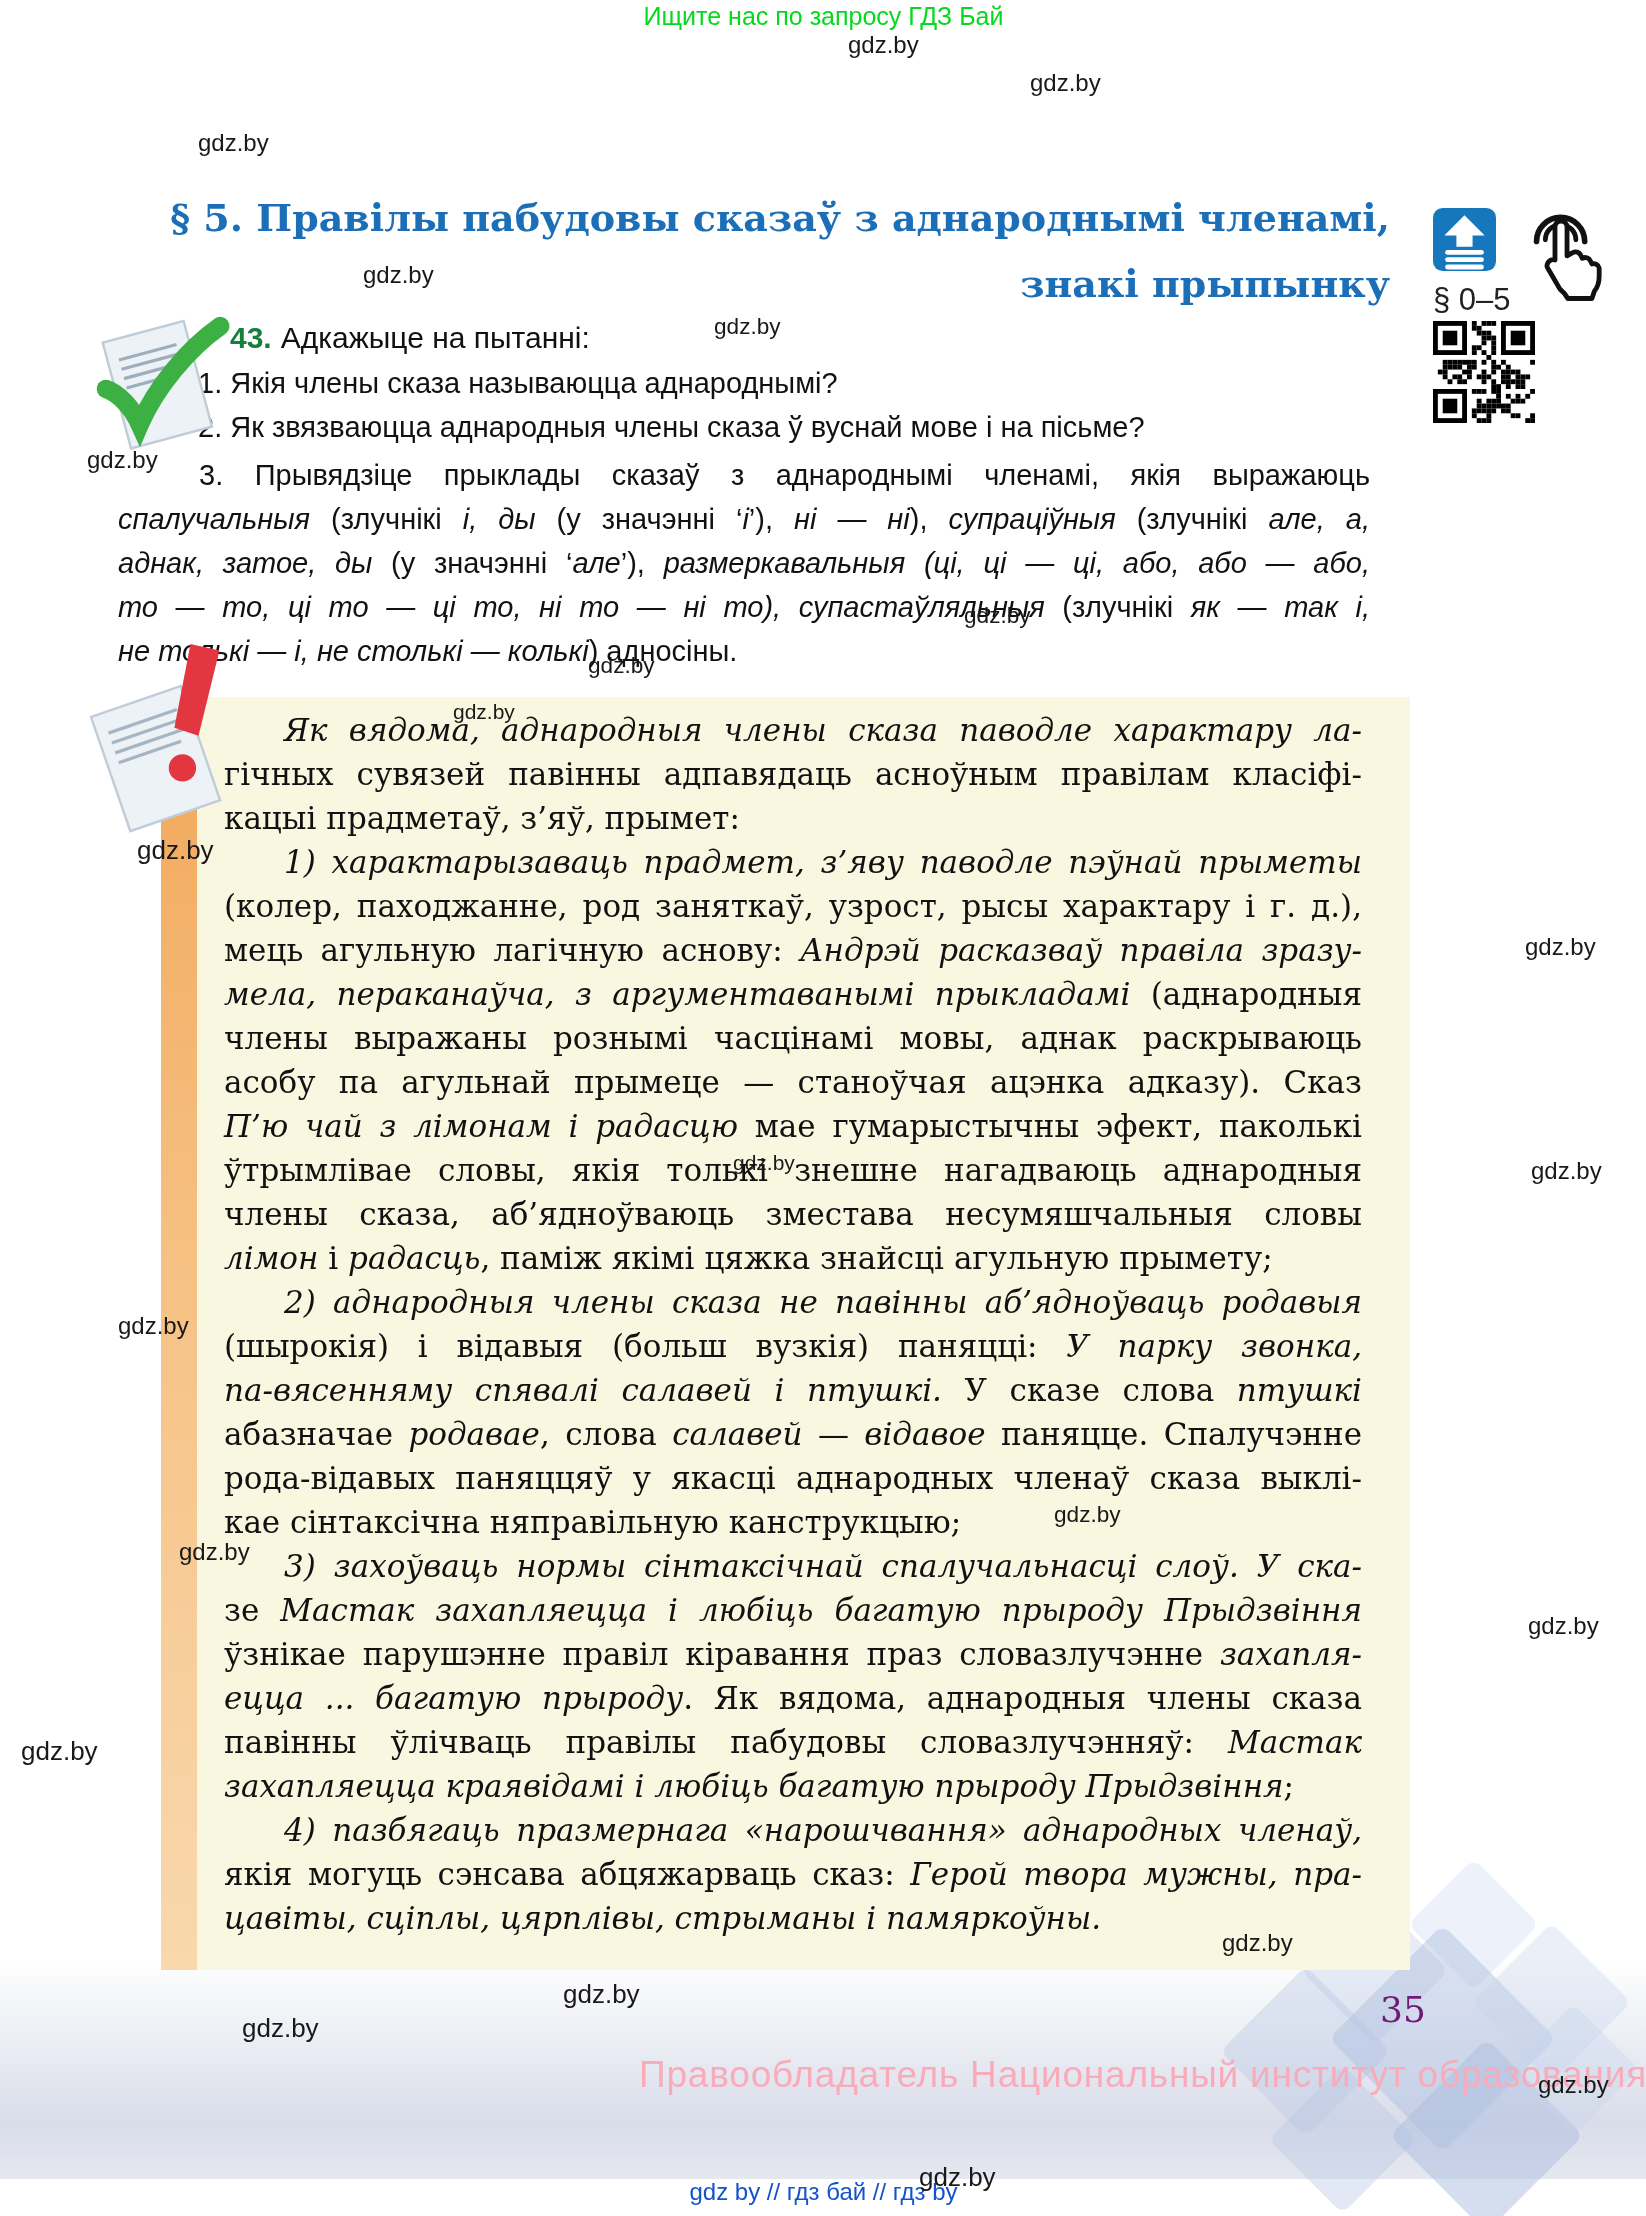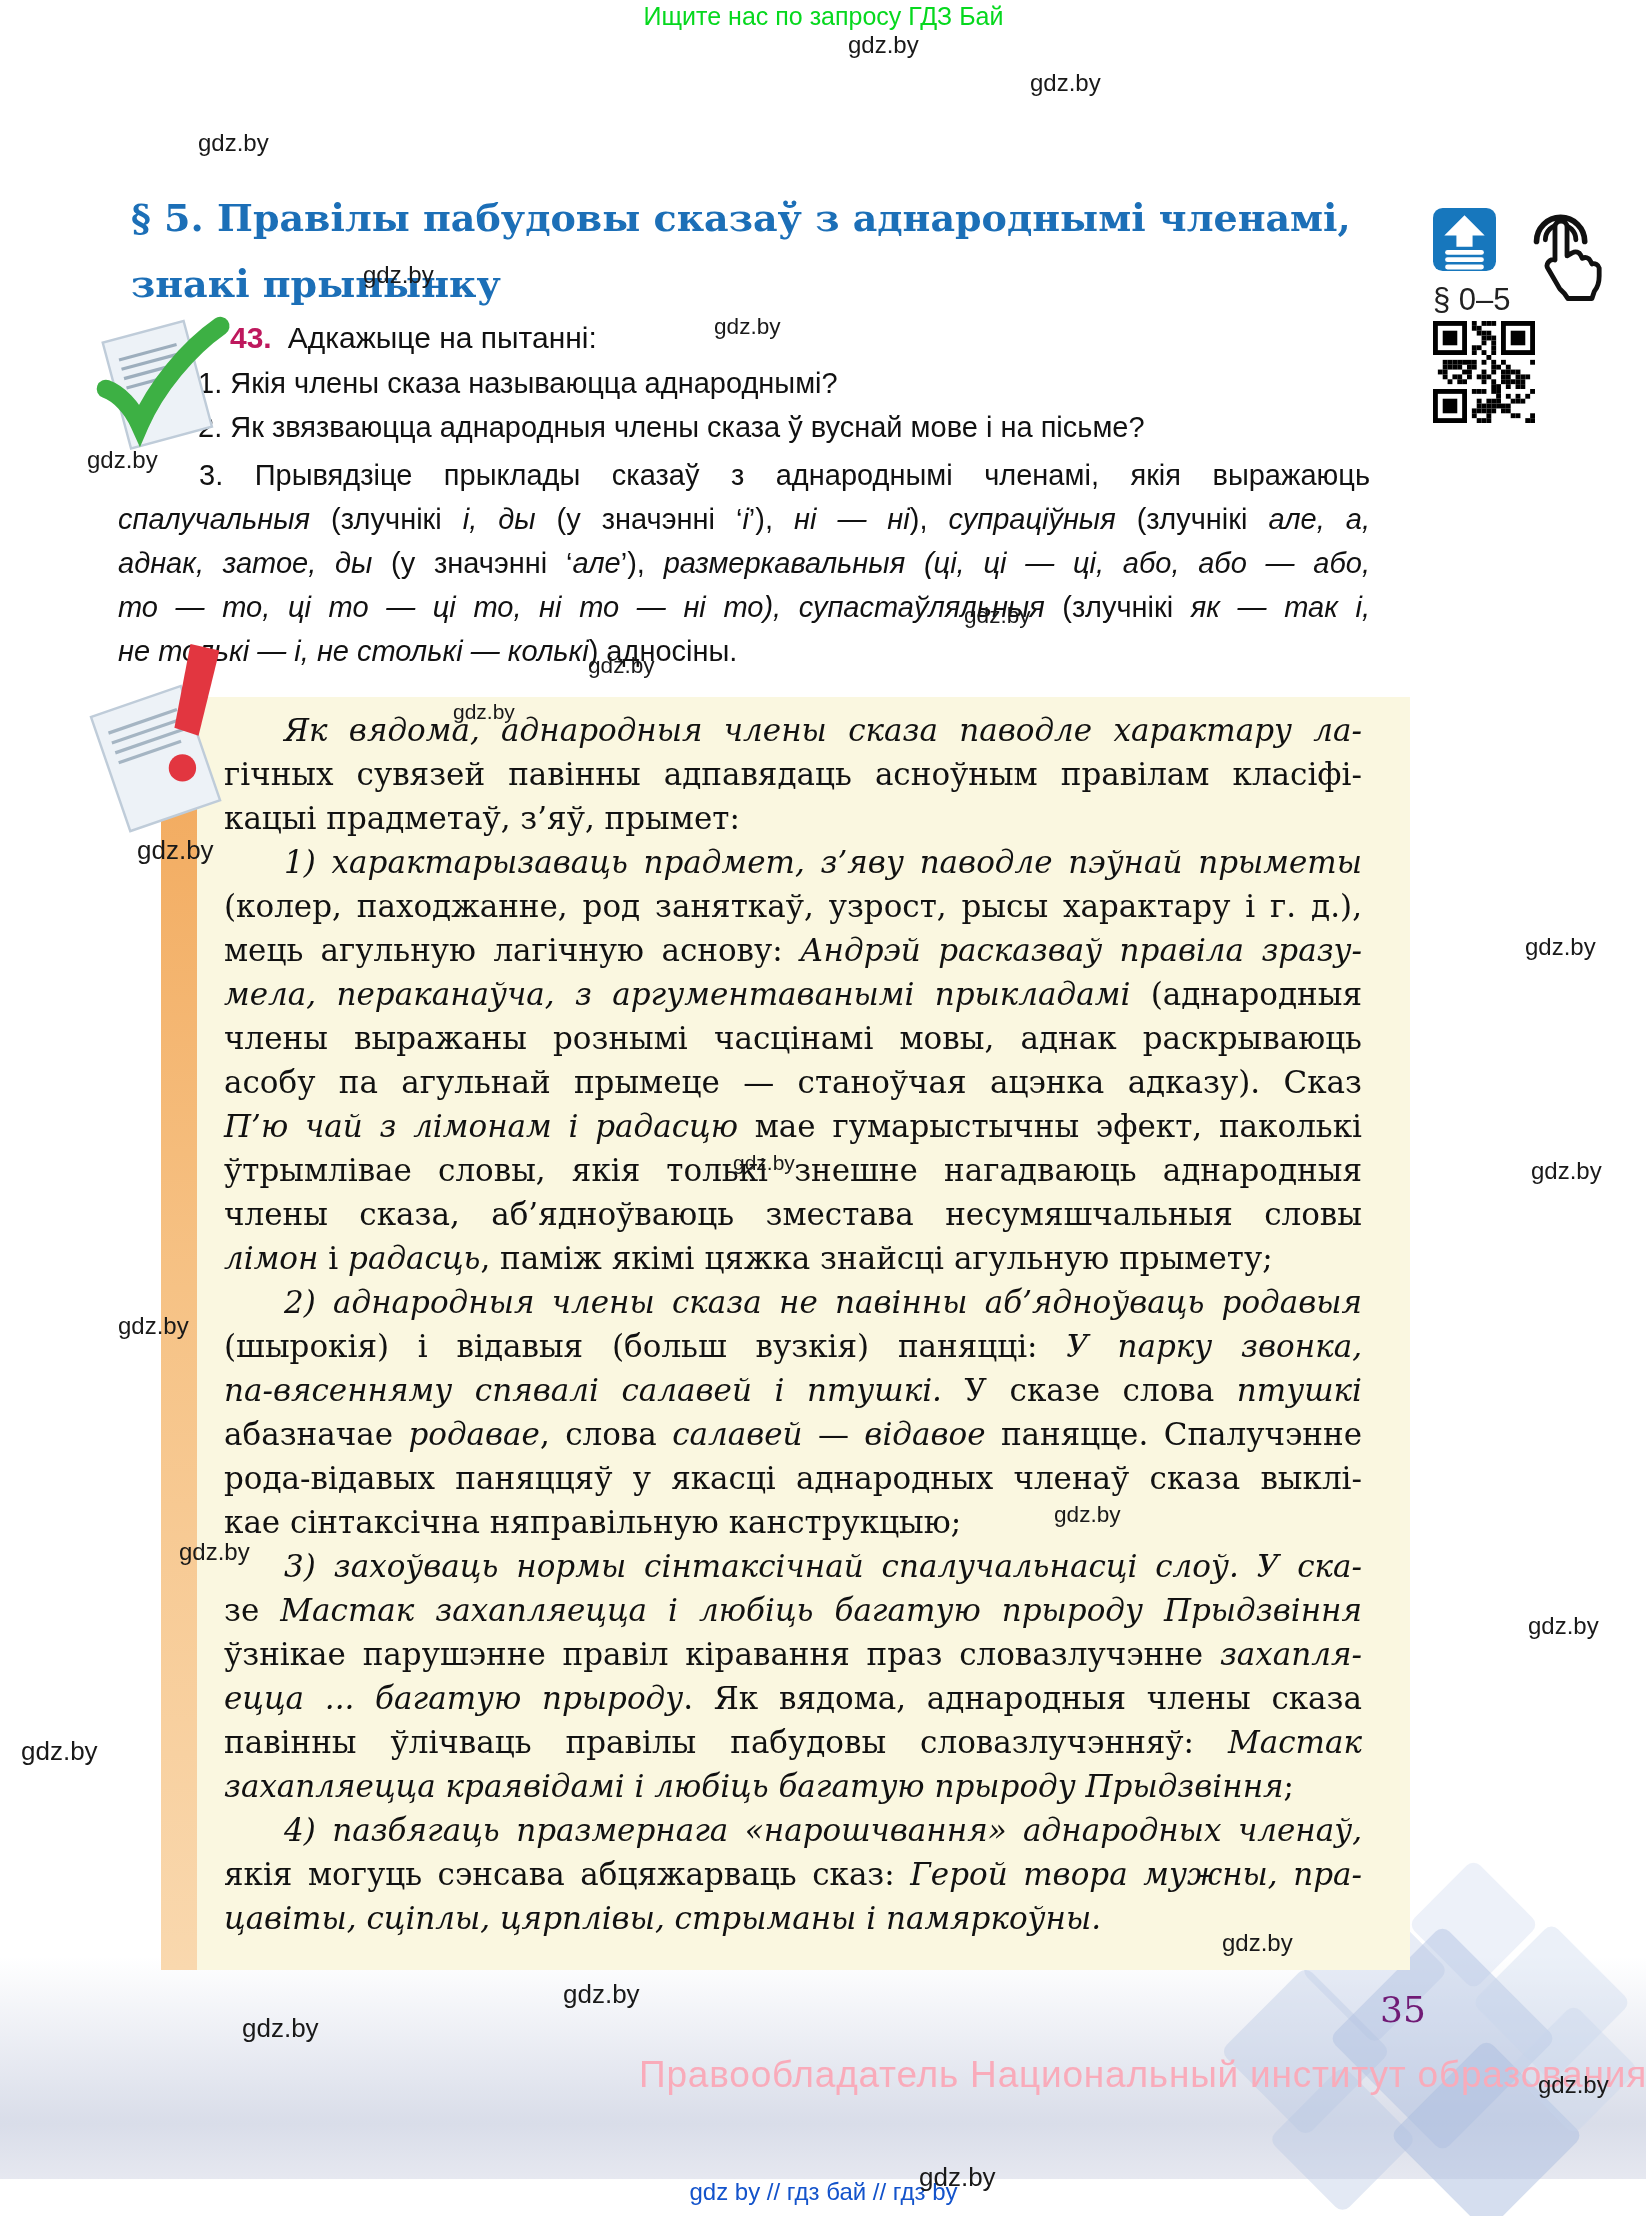--- a/index.html
+++ b/index.html
@@ -6,29 +6,29 @@
   .page{position:relative;width:1647px;height:2216px;background:#ffffff;overflow:hidden;
         font-family:"DejaVu Serif",serif;color:#111;}
 
   
   .promo{position:absolute;top:1.6px;left:0;width:100%;text-align:center;
          font-family:Liberation Sans, sans-serif;font-size:25px;color:#06d81e;z-index:9;}
   .wm-layer{position:absolute;inset:0;z-index:8;pointer-events:none;}
   .wm{position:absolute;font-family:"Liberation Sans",sans-serif;color:#191919;white-space:nowrap;}
 
   
-  .title{position:absolute;left:131px;top:193px;width:1273px;text-align:left;
+  .title{position:absolute;left:117px;top:193px;width:1273px;text-align:right;
          color:#1c6fb7;font-weight:bold;z-index:5;}
   .title .t1{font-size:38px;line-height:50px;}
   .title .t2{font-size:38px;line-height:42px;margin-top:20px;}
 
   
   .ex-head{position:absolute;left:230px;top:321px;font-family:"Liberation Sans",sans-serif;
            font-size:30px;z-index:5;}
-  .ex-num{color:#be185d;font-weight:bold;margin-right:16px;}
+  .ex-num{color:#15803d;font-weight:bold;margin-right:9px;}
   .ex-q{position:absolute;left:198px;font-family:"Liberation Sans",sans-serif;font-size:29px;z-index:5;}
   #q1{top:367px;} #q2{top:411px;}
   .item3{position:absolute;left:118px;top:453px;width:1252px;z-index:5;
          font-family:"Liberation Sans",sans-serif;font-size:29px;}
 
   
   .tline{display:block;height:44px;line-height:44px;text-align:justify;text-align-last:justify;}
   .tline.last{text-align-last:left;}
   .tline.ind{text-indent:81px;}
   .it{font-style:italic;margin-top:48px;}

